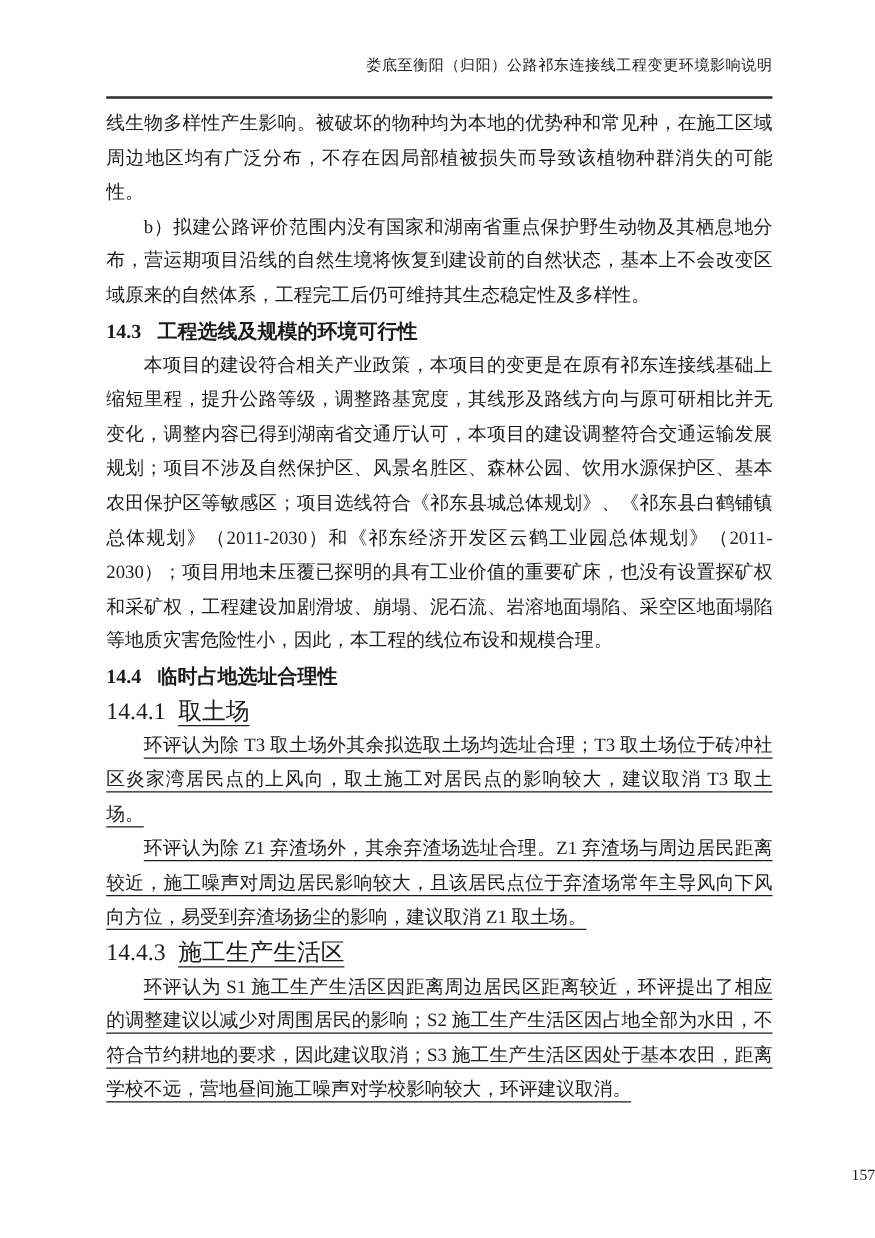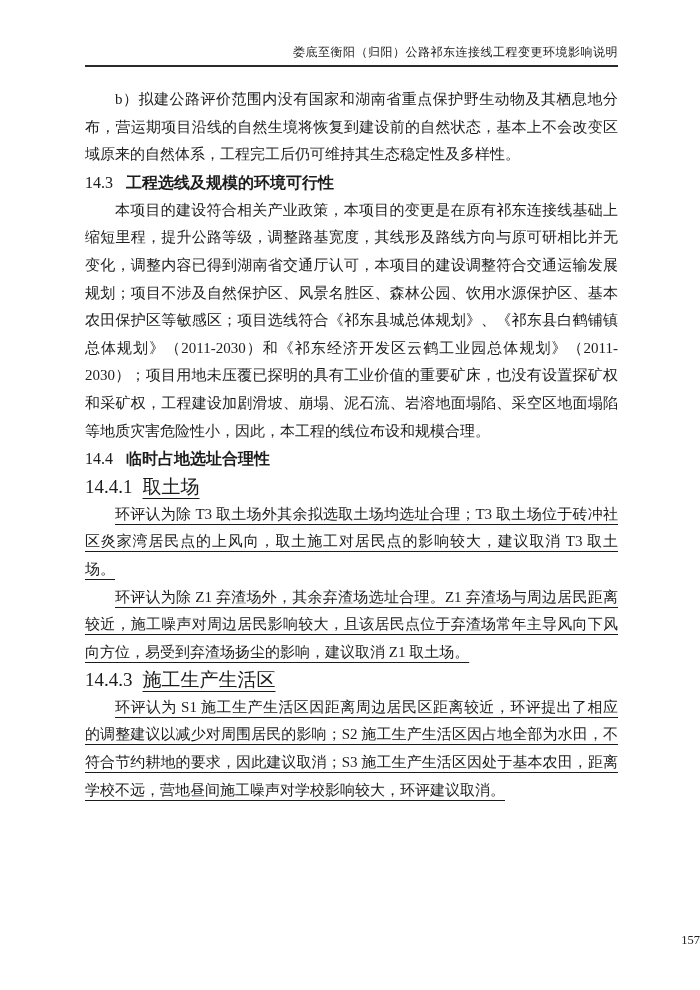--- a/index.html
+++ b/index.html
@@ -19,21 +19,21 @@
   }
   .header{
     position:absolute;
     left:85px;right:82px;top:44px;
   }
   .header-text{
     text-align:right;
     font-size:12px;
     letter-spacing:0.5px;
     color:var(--text);
-    padding-bottom:4px;
+    padding-bottom:16px;
   }
   .header-rule{
     border-bottom:2px solid var(--rule);
   }
   .content{
     position:absolute;
     left:85px;right:82px;top:86px;
     font-size:15px;
     line-height:27.6px;
     text-align:justify;
@@ -43,21 +43,21 @@
   .u{
     text-decoration:underline;
     text-underline-offset:5px;
     text-decoration-thickness:1px;
   }
   .h2{
     font-weight:bold;
     font-size:16px;
     line-height:28px;
   }
-  .h2 .hnum{margin-right:13px;font-weight:normal;}
+  .h2 .hnum{margin-right:13px;font-weight:bold;}
   .h3{
     font-weight:normal;
     font-size:19px;
     line-height:27.6px;
   }
   .h3 .hnum{margin-right:10px;}
   .footer{
     position:absolute;
     left:0;right:0;bottom:42px;
     text-align:right;
@@ -68,20 +68,21 @@
 </head>
 <body>
 
 <div class="page">
   <div class="header">
     <div class="header-text">娄底至衡阳（归阳）公路祁东连接线工程变更环境影响说明</div>
     <div class="header-rule"></div>
   </div>
 
   <main class="content" id="content">
+      <p class="para">线生物多样性产生影响。被破坏的物种均为本地的优势种和常见种，在施工区域周边地区均有广泛分布，不存在因局部植被损失而导致该植物种群消失的可能性。</p>
       <p class="para indent">b）拟建公路评价范围内没有国家和湖南省重点保护野生动物及其栖息地分布，营运期项目沿线的自然生境将恢复到建设前的自然状态，基本上不会改变区域原来的自然体系，工程完工后仍可维持其生态稳定性及多样性。</p>
       <div class="h2"><span class="hnum">14.3</span><span class="htitle">工程选线及规模的环境可行性</span></div>
       <p class="para indent">本项目的建设符合相关产业政策，本项目的变更是在原有祁东连接线基础上缩短里程，提升公路等级，调整路基宽度，其线形及路线方向与原可研相比并无变化，调整内容已得到湖南省交通厅认可，本项目的建设调整符合交通运输发展规划；项目不涉及自然保护区、风景名胜区、森林公园、饮用水源保护区、基本农田保护区等敏感区；项目选线符合《祁东县城总体规划》、《祁东县白鹤铺镇总体规划》（2011-2030）和《祁东经济开发区云鹤工业园总体规划》（2011-2030）；项目用地未压覆已探明的具有工业价值的重要矿床，也没有设置探矿权和采矿权，工程建设加剧滑坡、崩塌、泥石流、岩溶地面塌陷、采空区地面塌陷等地质灾害危险性小，因此，本工程的线位布设和规模合理。</p>
       <div class="h2"><span class="hnum">14.4</span><span class="htitle">临时占地选址合理性</span></div>
       <div class="h3"><span class="hnum">14.4.1</span><span class="htitle u">取土场</span></div>
       <p class="para indent u">环评认为除 T3 取土场外其余拟选取土场均选址合理；T3 取土场位于砖冲社区炎家湾居民点的上风向，取土施工对居民点的影响较大，建议取消 T3 取土场。</p>
       <p class="para indent u">环评认为除 Z1 弃渣场外，其余弃渣场选址合理。Z1 弃渣场与周边居民距离较近，施工噪声对周边居民影响较大，且该居民点位于弃渣场常年主导风向下风向方位，易受到弃渣场扬尘的影响，建议取消 Z1 取土场。</p>
       <div class="h3"><span class="hnum">14.4.3</span><span class="htitle u">施工生产生活区</span></div>
       <p class="para indent u">环评认为 S1 施工生产生活区因距离周边居民区距离较近，环评提出了相应的调整建议以减少对周围居民的影响；S2 施工生产生活区因占地全部为水田，不符合节约耕地的要求，因此建议取消；S3 施工生产生活区因处于基本农田，距离学校不远，营地昼间施工噪声对学校影响较大，环评建议取消。</p>
     </main>

